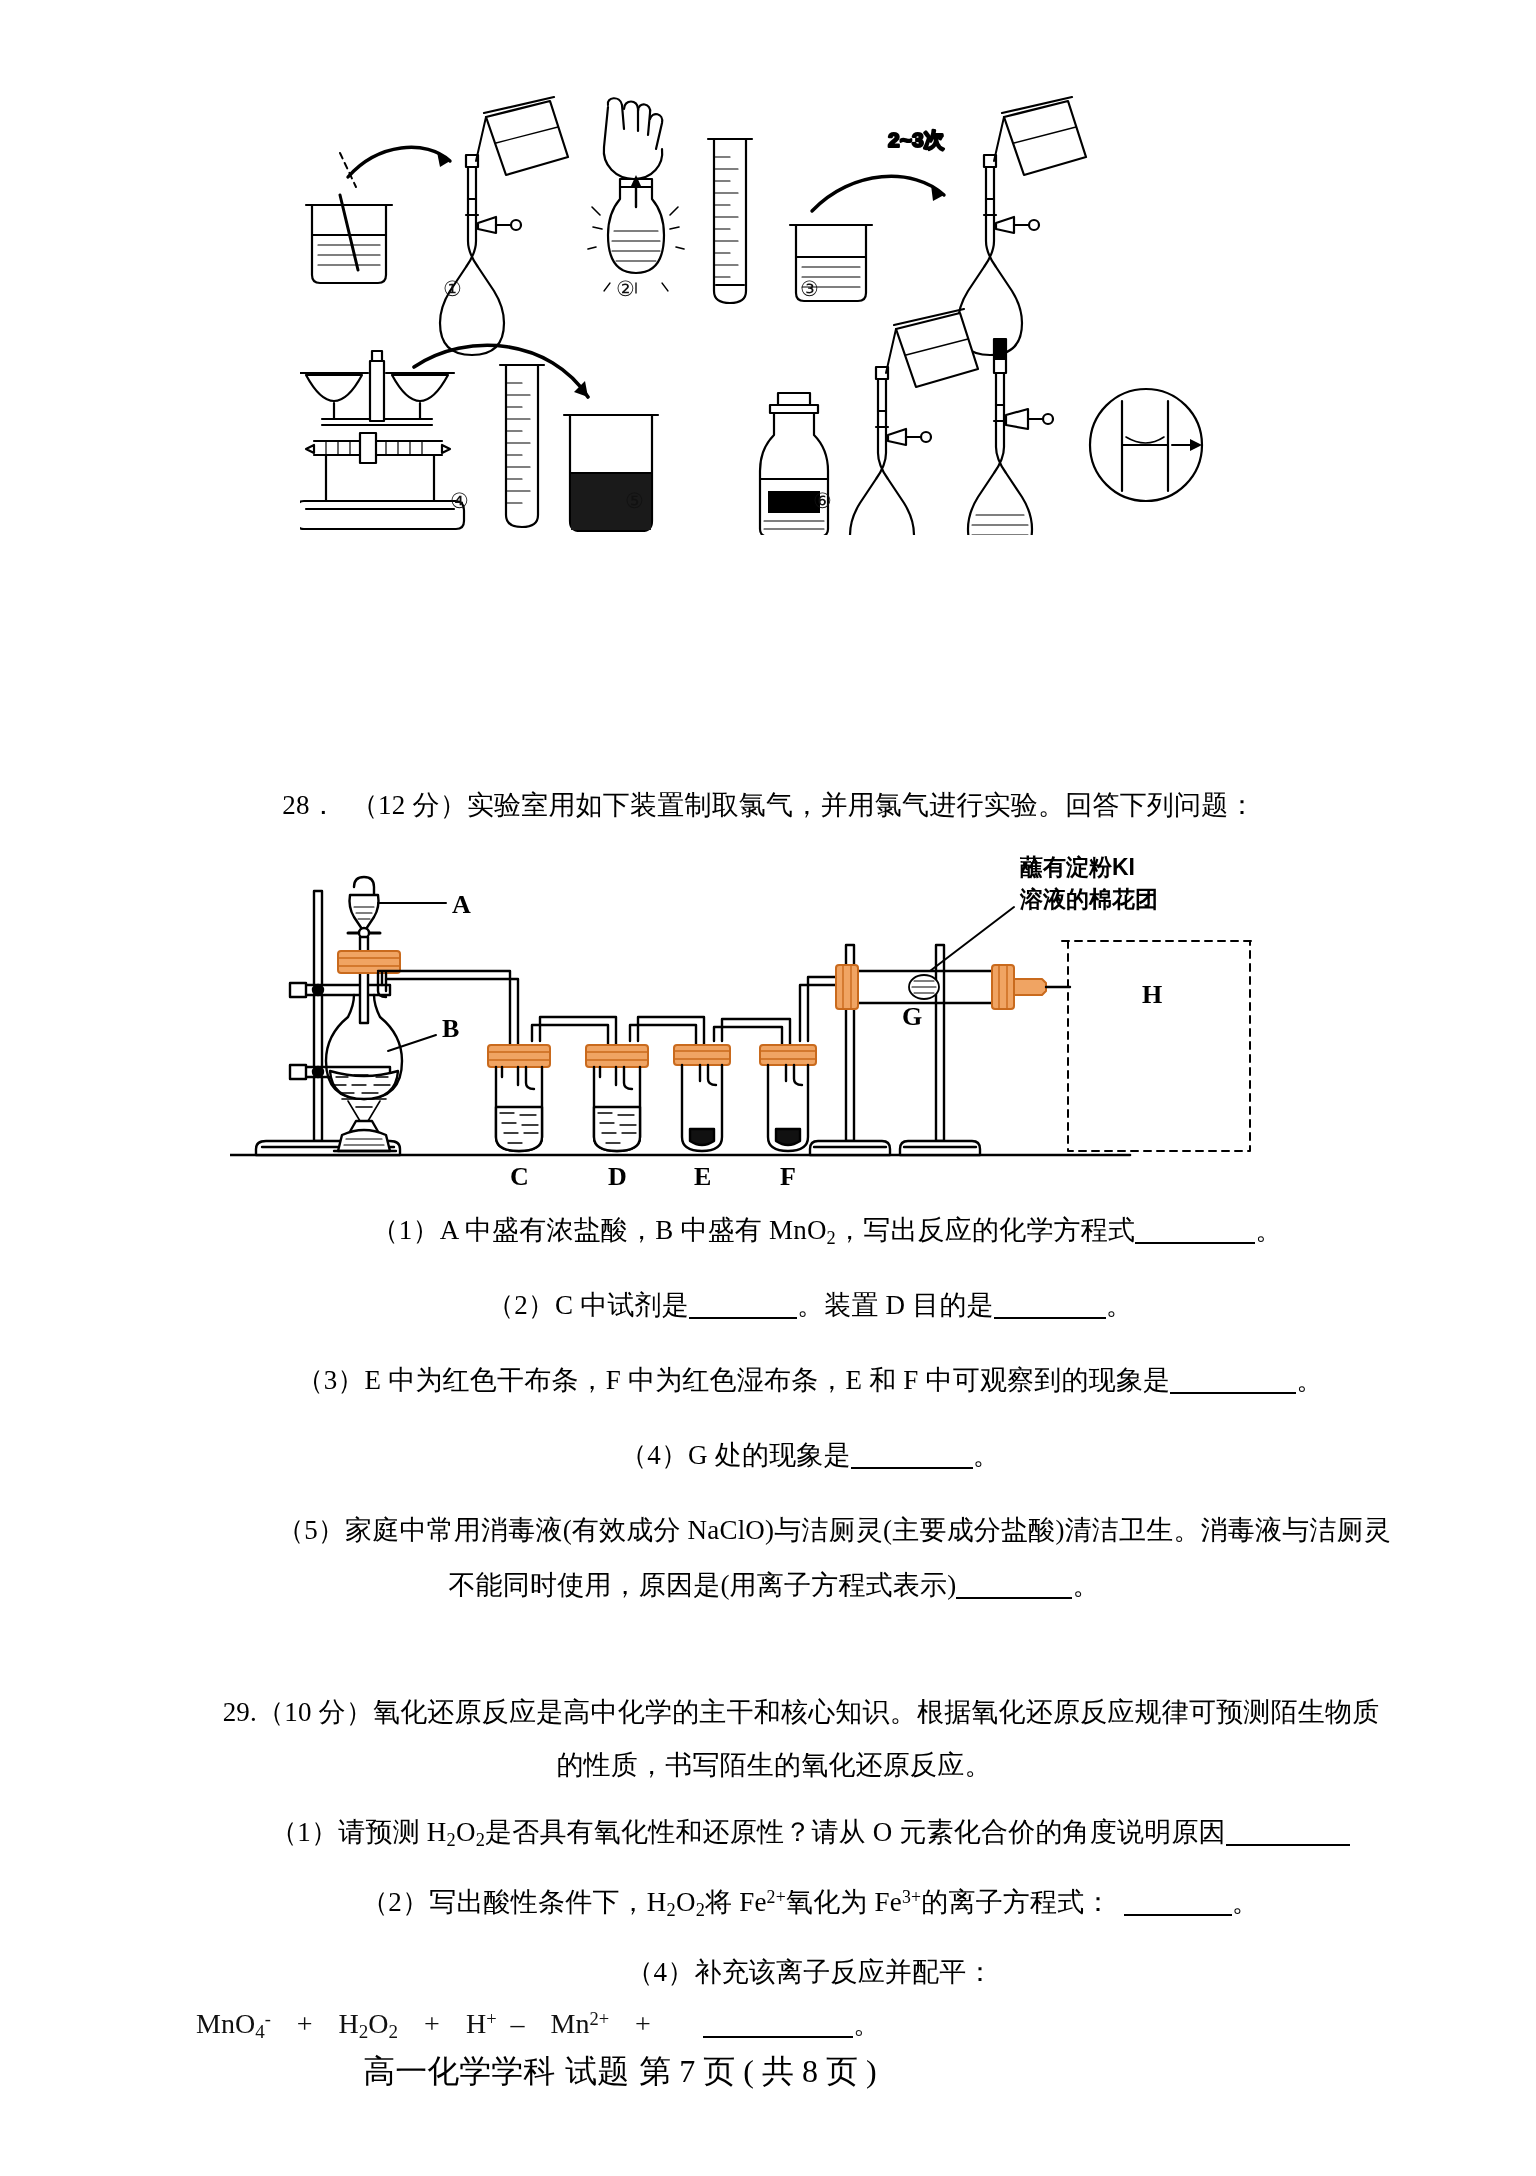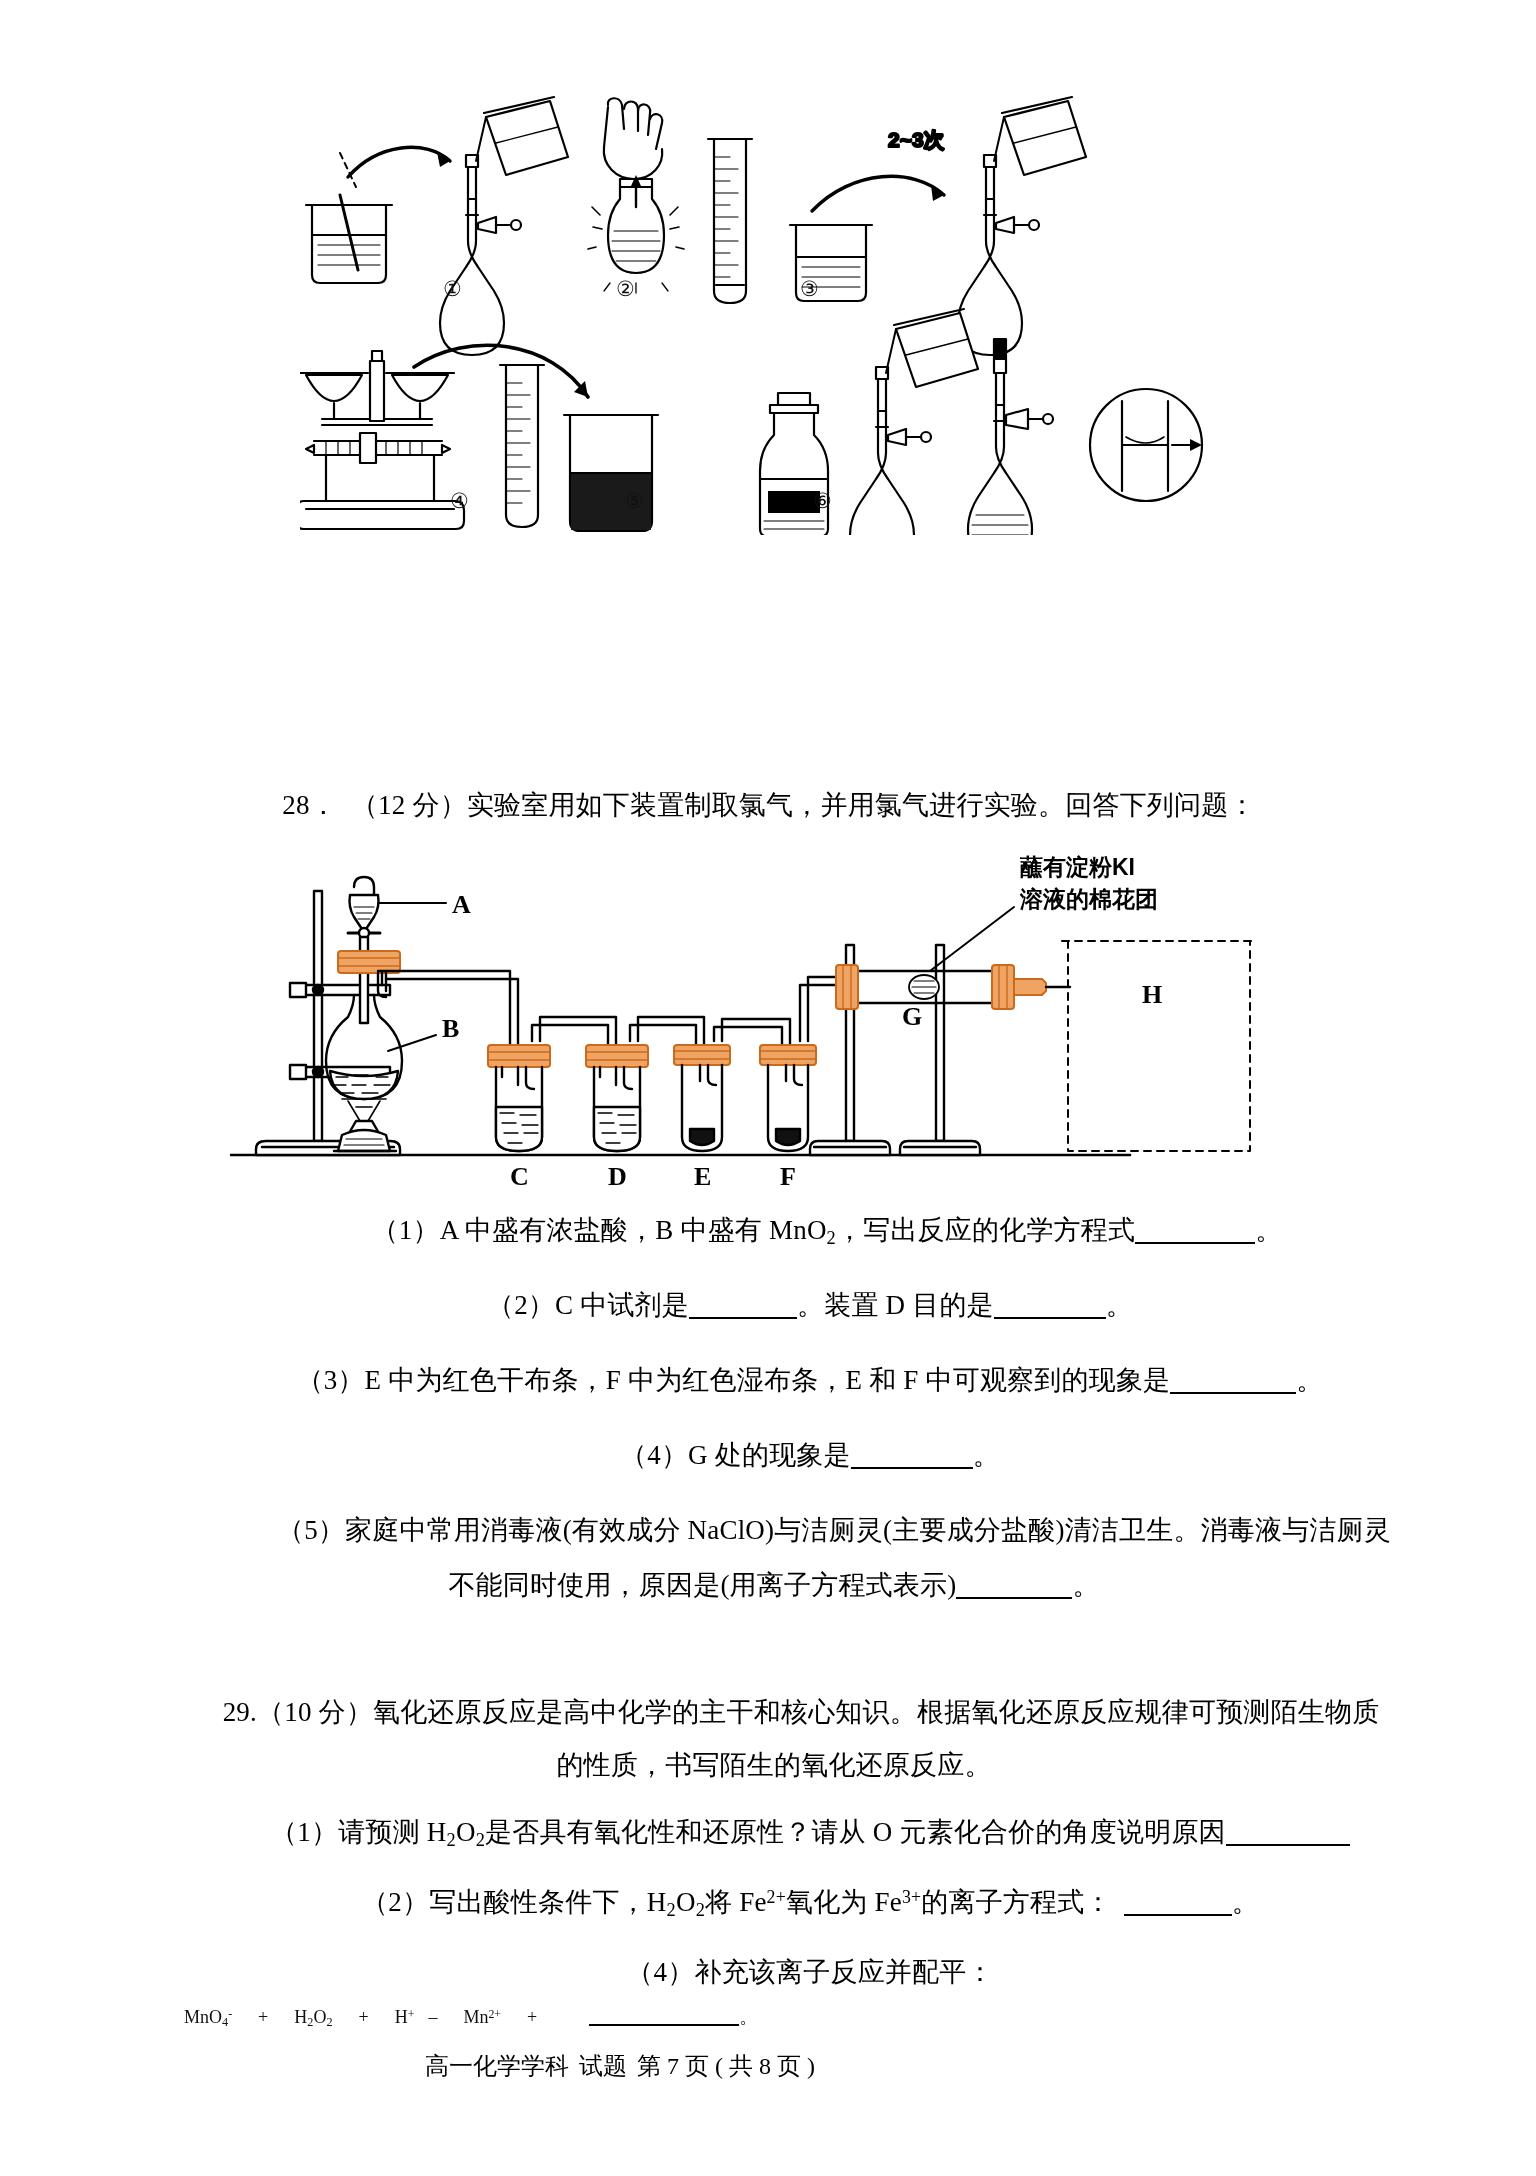--- a/index.html
+++ b/index.html
@@ -68,34 +68,34 @@
   }
   .lbl-cn{
     font-family:"Liberation Sans","DejaVu Sans",sans-serif;
     font-weight:700;
     font-size:23px;
     fill:#000;
   }
 
   
   .eqrow{
-    position:absolute;left:184px;
+    position:absolute;left:196px;
     font-family:"Liberation Serif",serif;
-    font-size:18px;
+    font-size:28px;
     white-space:nowrap;
   }
   .eqrow .sp{display:inline-block;width:26px;}
   .eqrow .sp-s{display:inline-block;width:14px;}
 
   
   .footer{
     position:absolute;left:0;top:2050px;width:1240px;
     text-align:center;
     font-family:"Liberation Serif","DejaVu Serif",serif;
-    font-size:24px;
+    font-size:32px;
     color:#000;
   }
   .footer .gap{display:inline-block;width:10px;}
 </style>
 </head>
 <body>
 
 <div class="page">
 
   <div class="topfig">

